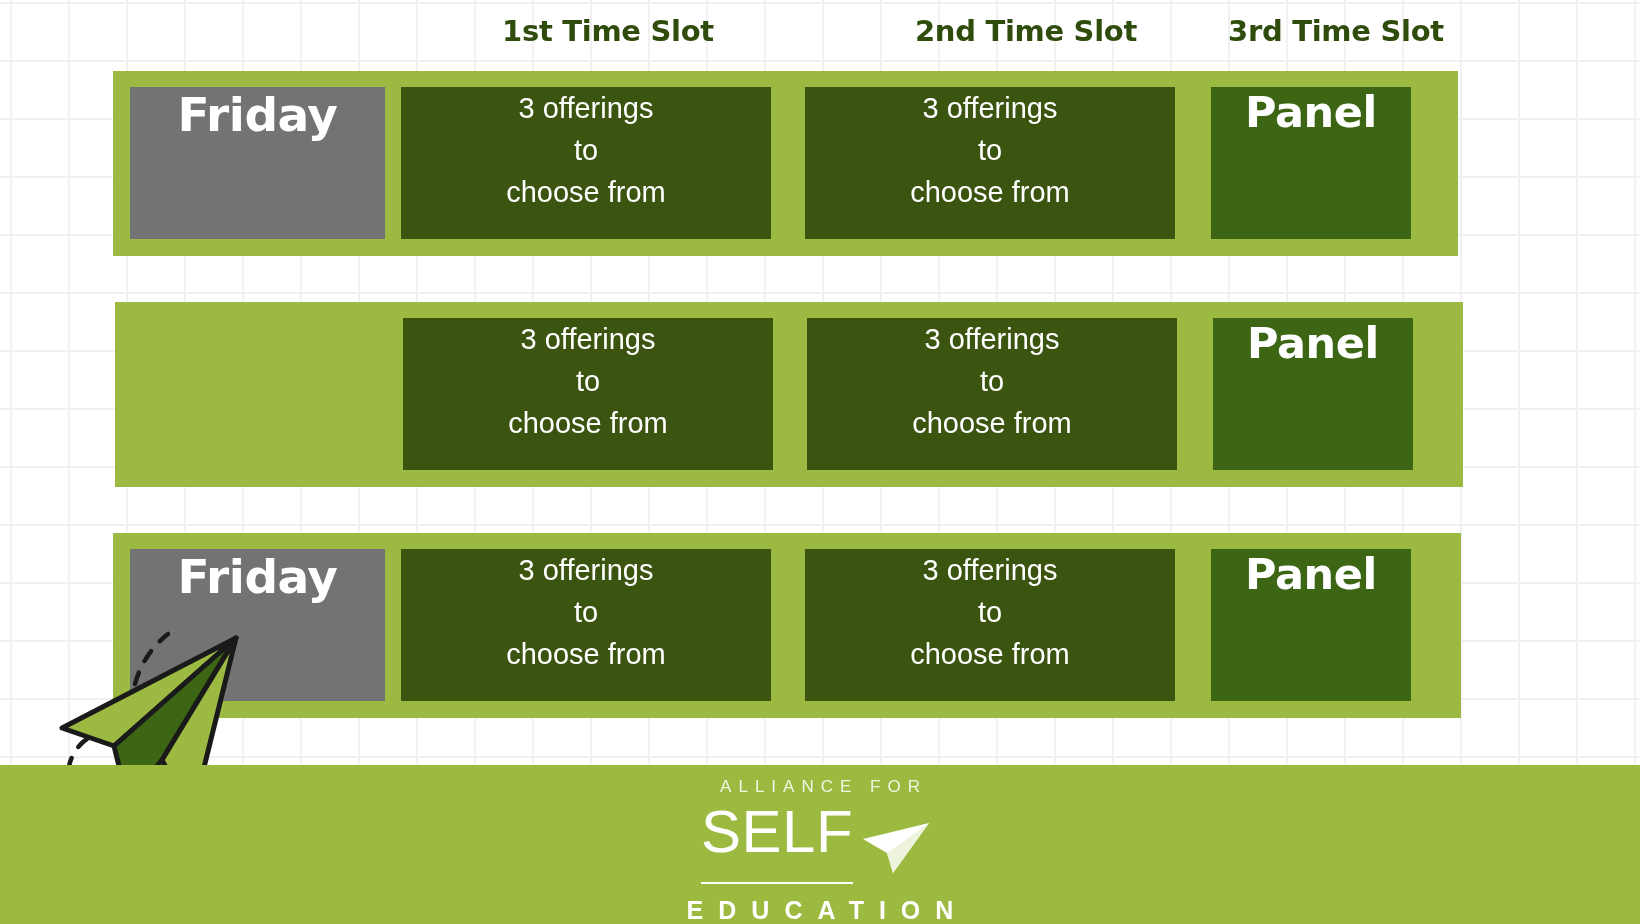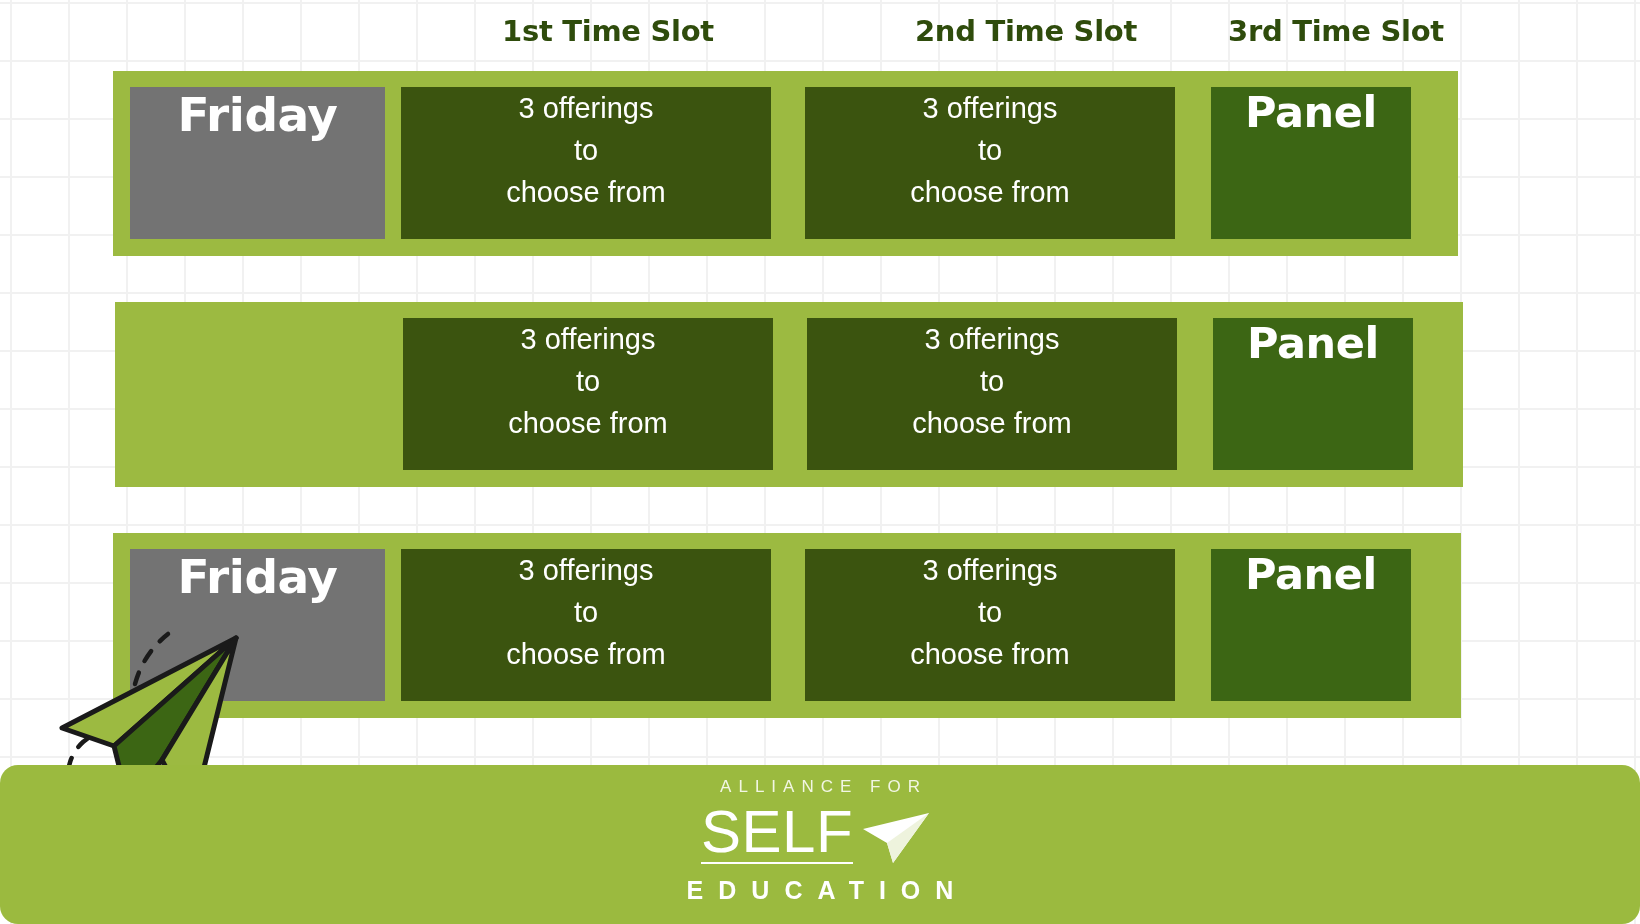--- a/index.html
+++ b/index.html
@@ -112,21 +112,20 @@
   .offer-line { display: block; }
 
   
   .footer-bar {
     position: absolute;
     left: 0;
     bottom: 0;
     width: 1640px;
     height: 159px;
     background: #9bba3f;
-    border-radius: 18px;
   }
 
   .logo {
     position: absolute;
     left: 50%;
     transform: translateX(-50%);
     top: 12px;
     width: 620px;
     text-align: center;
     color: #ffffff;
@@ -146,21 +145,21 @@
     gap: 0px;
     margin-top: 5px;
   }
   .logo-word {
     font-family: "Liberation Sans", sans-serif;
     font-weight: 400;
     font-size: 60px;
     letter-spacing: 0.5px;
     line-height: 1;
     border-bottom: 2px solid #ffffff;
-    padding-bottom: 0;
+    padding-bottom: 20px;
   }
   .logo-plane {
     width: 74px;
     height: 58px;
     margin: 0 6px;
     position: relative;
     top: 5px;
   }
   .logo-sub {
     font-family: "Liberation Sans", sans-serif;

